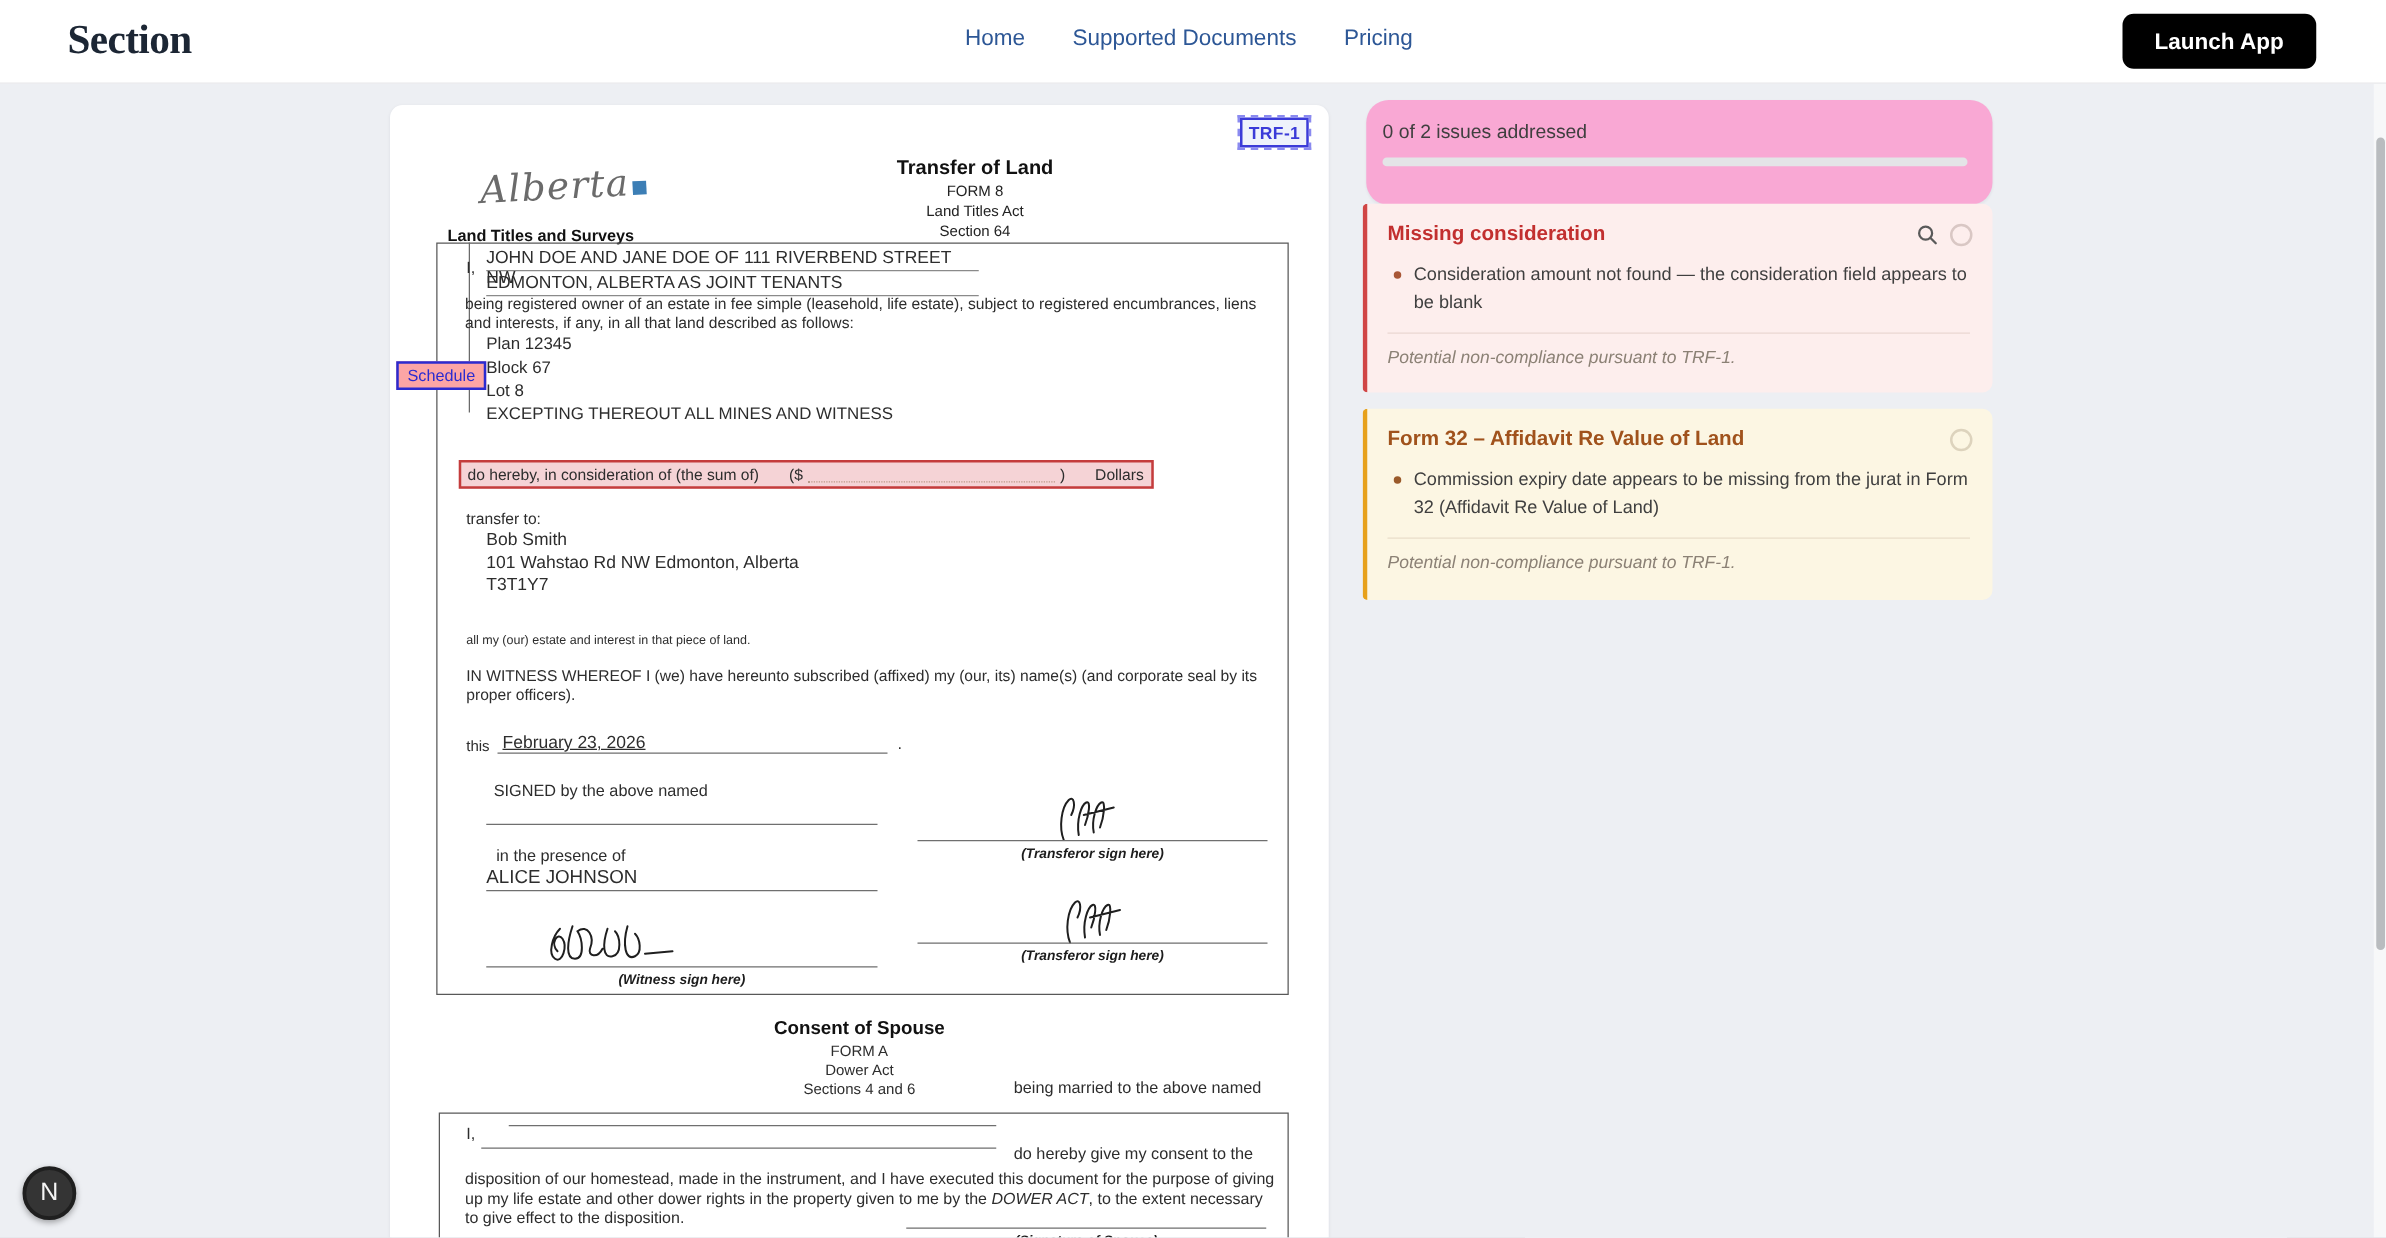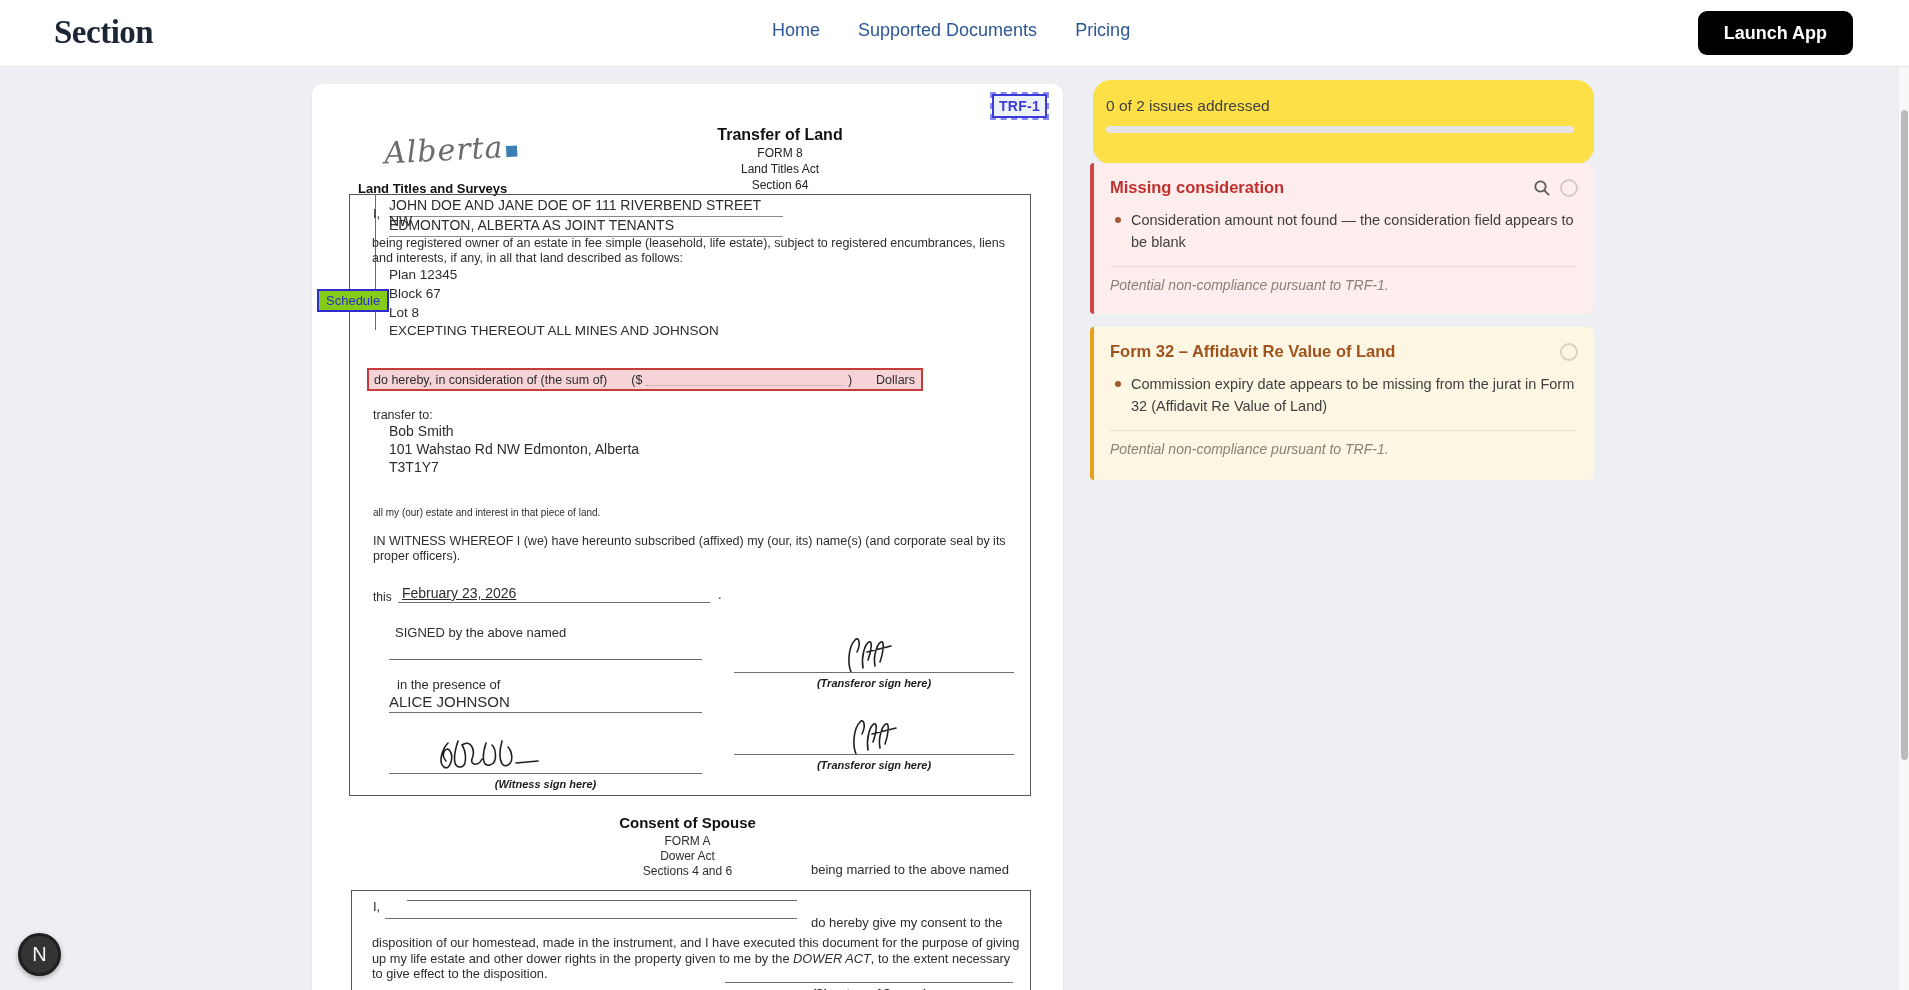--- a/index.html
+++ b/index.html
@@ -39,21 +39,21 @@
   .uline { position:absolute; border-bottom:1px solid #6f6f6f; }
   .cap { font-size:11px; font-weight:bold; font-style:italic; text-align:center; color:#1c1c1c; }
 
   #trf-badge {
     position:absolute; left:680px; top:10px; padding:2px 5px;
     border:2px solid #3b3bd8; outline:2px dashed #8a8af0; background:#eef2fb;
     color:#3b3bd8; font-size:14px; font-weight:bold; letter-spacing:0.3px;
   }
   #schedule-badge {
     position:absolute; left:5px; top:205px; padding:2px 7px;
-    border:2px solid #2b2bd0; background:#84cc16;
+    border:2px solid #2b2bd0; background:#fca5a5;
     color:#2b2bd0; font-size:13px;
   }
   #alberta-script {
     position:absolute; left:72px; top:48px;
     font-family:"DejaVu Serif", serif; font-style:italic; font-size:30px;
     color:#6b6b6b; transform:rotate(-3deg); letter-spacing:1px;
   }
   #alberta-square { display:inline-block; width:11px; height:11px; background:#3c7eb5; margin-left:2px; }
   #agency-dept { position:absolute; left:46px; top:97px; font-size:13px; font-weight:bold; color:#111; }
   #title-block { position:absolute; left:318px; top:42px; width:300px; text-align:center; }
@@ -63,21 +63,21 @@
   #red-row {
     position:absolute; left:55px; top:284px; width:556px; height:23px;
     background:#f5d3d6; border:2px solid #c43c3c;
     display:flex; align-items:center; font-size:12.5px; color:#2d2d2d;
   }
   .dotted-spacer { flex:1; border-bottom:1px dotted #b98; height:12px; margin:0 4px; }
 
   
   #progress-card {
     position:absolute; left:1093px; top:80px; width:501px; height:84px;
-    background:#fde047; border-radius:18px; box-shadow:0 1px 2px rgba(20,30,50,.05);
+    background:#f9a8d4; border-radius:18px; box-shadow:0 1px 2px rgba(20,30,50,.05);
     padding:17px 20px 0 13px;
   }
   #progress-text { font-size:15.5px; color:#3f3f3f; }
   #progress-bar { margin-top:11px; width:100%; height:7px; border-radius:4px; background:#e4e4e7; overflow:hidden; }
   #progress-fill { width:0%; height:100%; background:#2d5796; }
 
   .issue-card { position:absolute; left:1090px; width:504px; border-radius:4px 8px 8px 4px; }
   .issue-card.red  { background:#fdeeed; border-left:4px solid #d04545; }
   .issue-card.amber{ background:#fcf6e3; border-left:4px solid #e7a11b; }
   .issue-head { display:flex; justify-content:space-between; align-items:flex-start; padding:15px 16px 0 16px; }
@@ -140,21 +140,21 @@
     <div class="abs doc" style="left:61px; top:122px; font-size:13px;">I,</div>
     <div class="abs doc" style="left:77px; top:113px; width:394px; height:20px; font-size:14px; border-bottom:1px solid #8a8a8a;">JOHN DOE AND JANE DOE OF 111 RIVERBEND STREET NW</div>
     <div class="abs doc" style="left:77px; top:133px; width:394px; height:20px; font-size:14px; border-bottom:1px solid #8a8a8a;">EDMONTON, ALBERTA AS JOINT TENANTS</div>
     <div class="abs doc" style="left:60px; top:152px; font-size:12.5px; line-height:15px;">
       <div>being registered owner of an estate in fee simple (leasehold, life estate), subject to registered encumbrances, liens</div>
       <div>and interests, if any, in all that land described as follows:</div>
     </div>
     <div class="abs doc" style="left:77px; top:183px; font-size:13.5px;">Plan 12345</div>
     <div class="abs doc" style="left:77px; top:202px; font-size:13.5px;">Block 67</div>
     <div class="abs doc" style="left:77px; top:221px; font-size:13.5px;">Lot 8</div>
-    <div class="abs doc" style="left:77px; top:239px; font-size:13.5px;">EXCEPTING THEREOUT ALL MINES AND JOHNSON</div>
+    <div class="abs doc" style="left:77px; top:239px; font-size:13.5px;">EXCEPTING THEREOUT ALL MINES AND WITNESS</div>
 
     <div id="schedule-badge">Schedule</div>
 
     <div id="red-row">
       <span style="margin-left:5px;">do hereby, in consideration of (the sum of)</span>
       <span style="margin-left:24px;">($</span>
       <span class="dotted-spacer"></span>
       <span>)</span>
       <span style="margin:0 6px 0 24px;">Dollars</span>
     </div>

